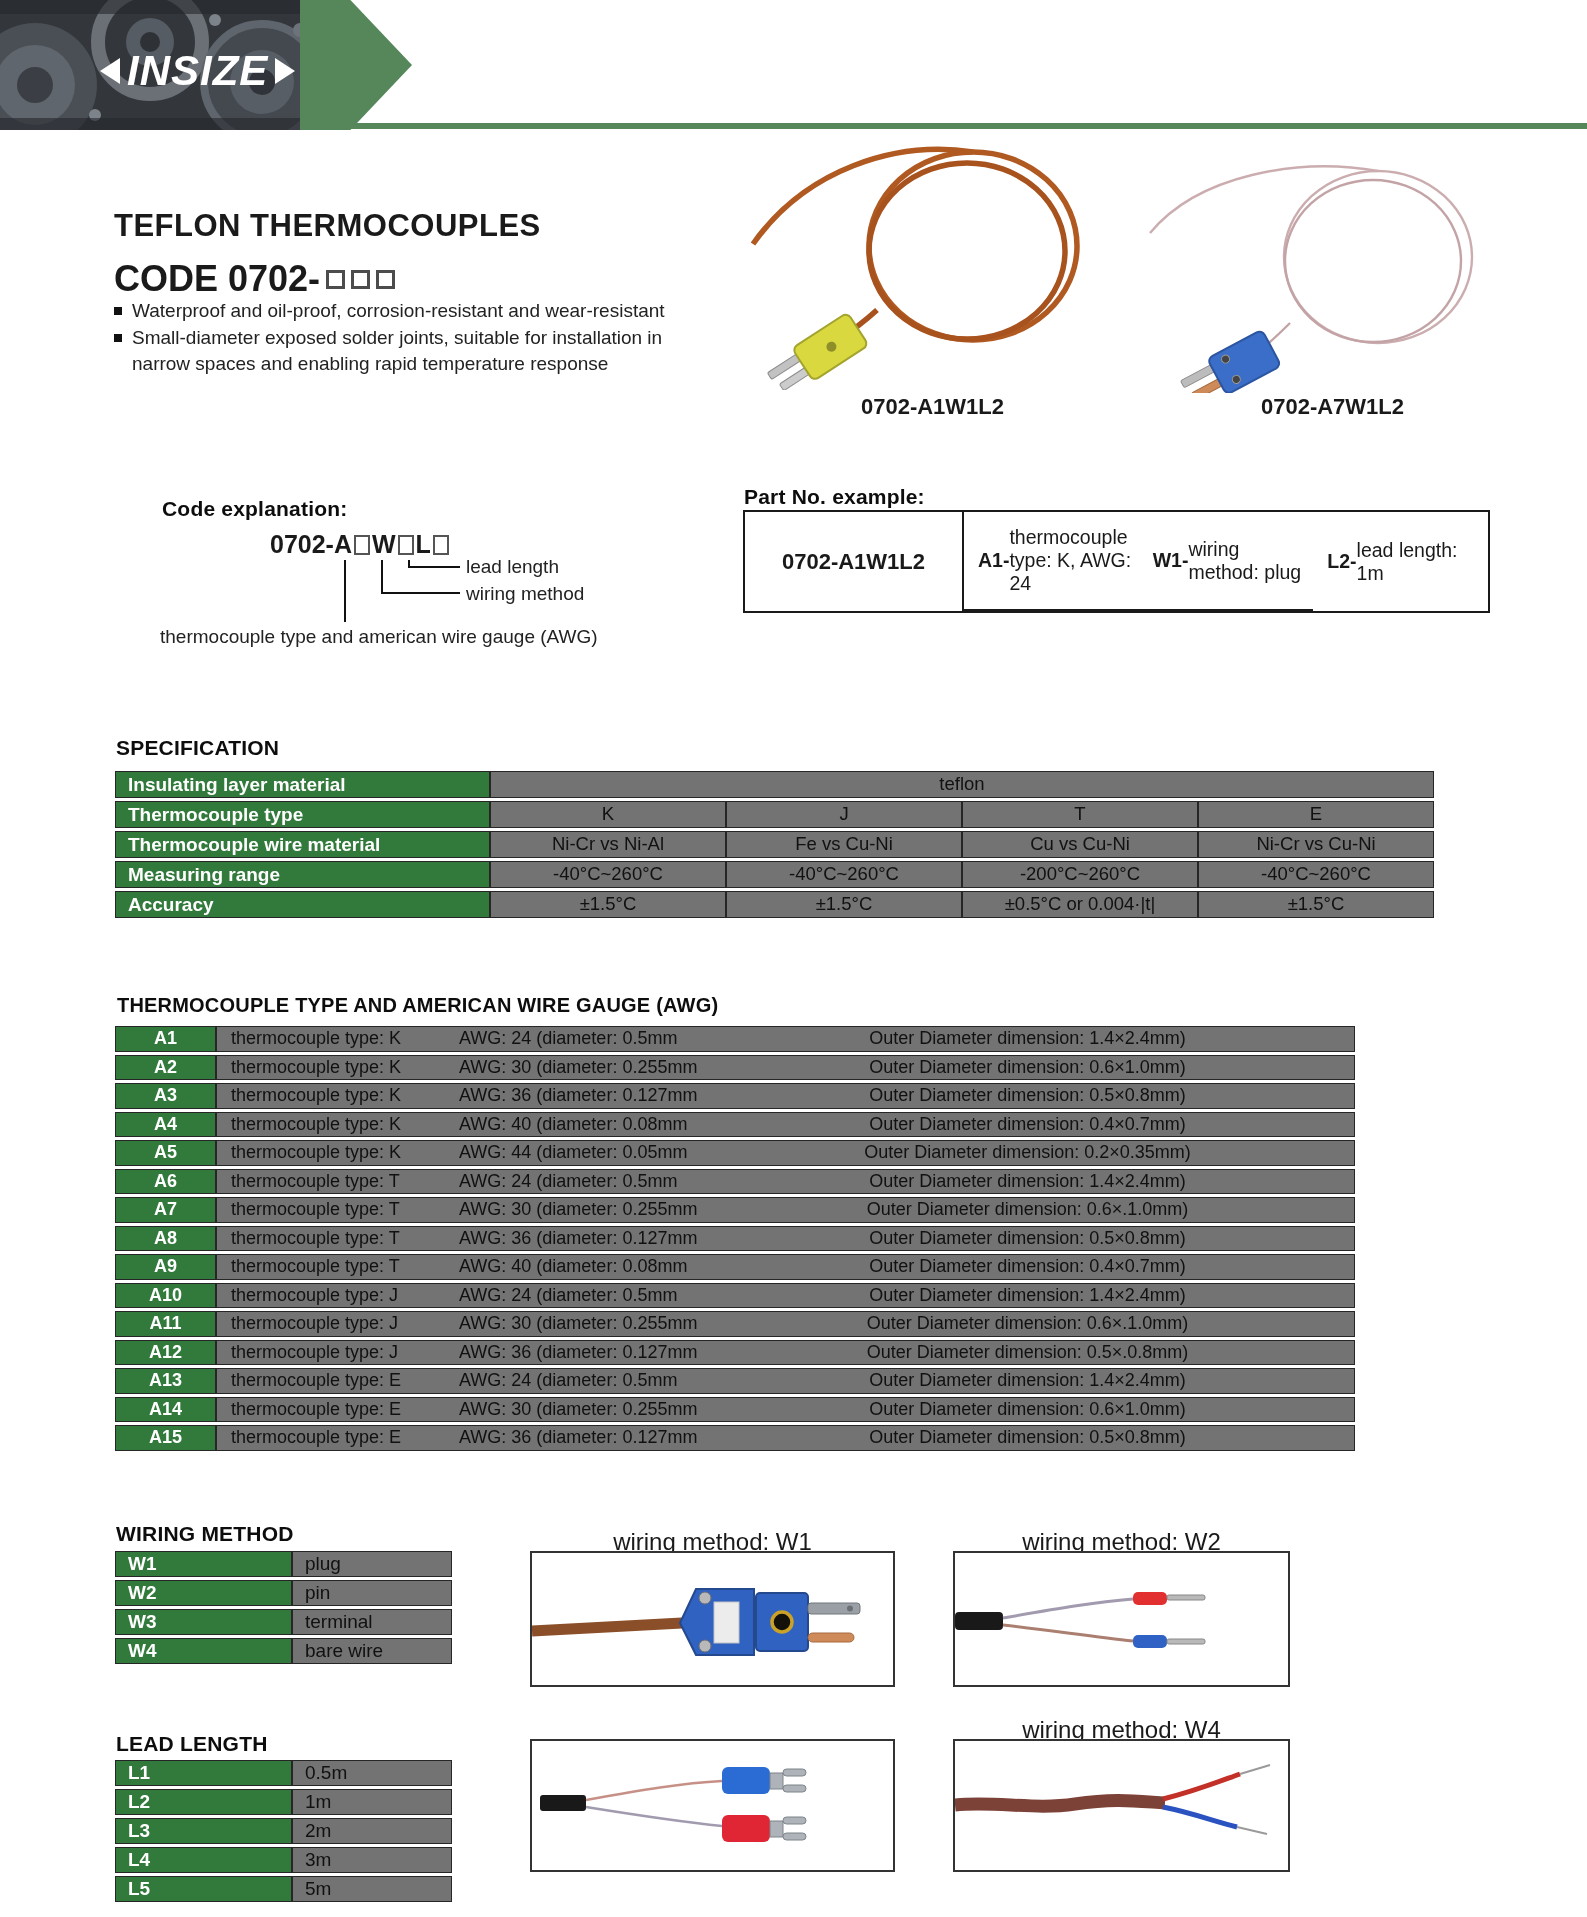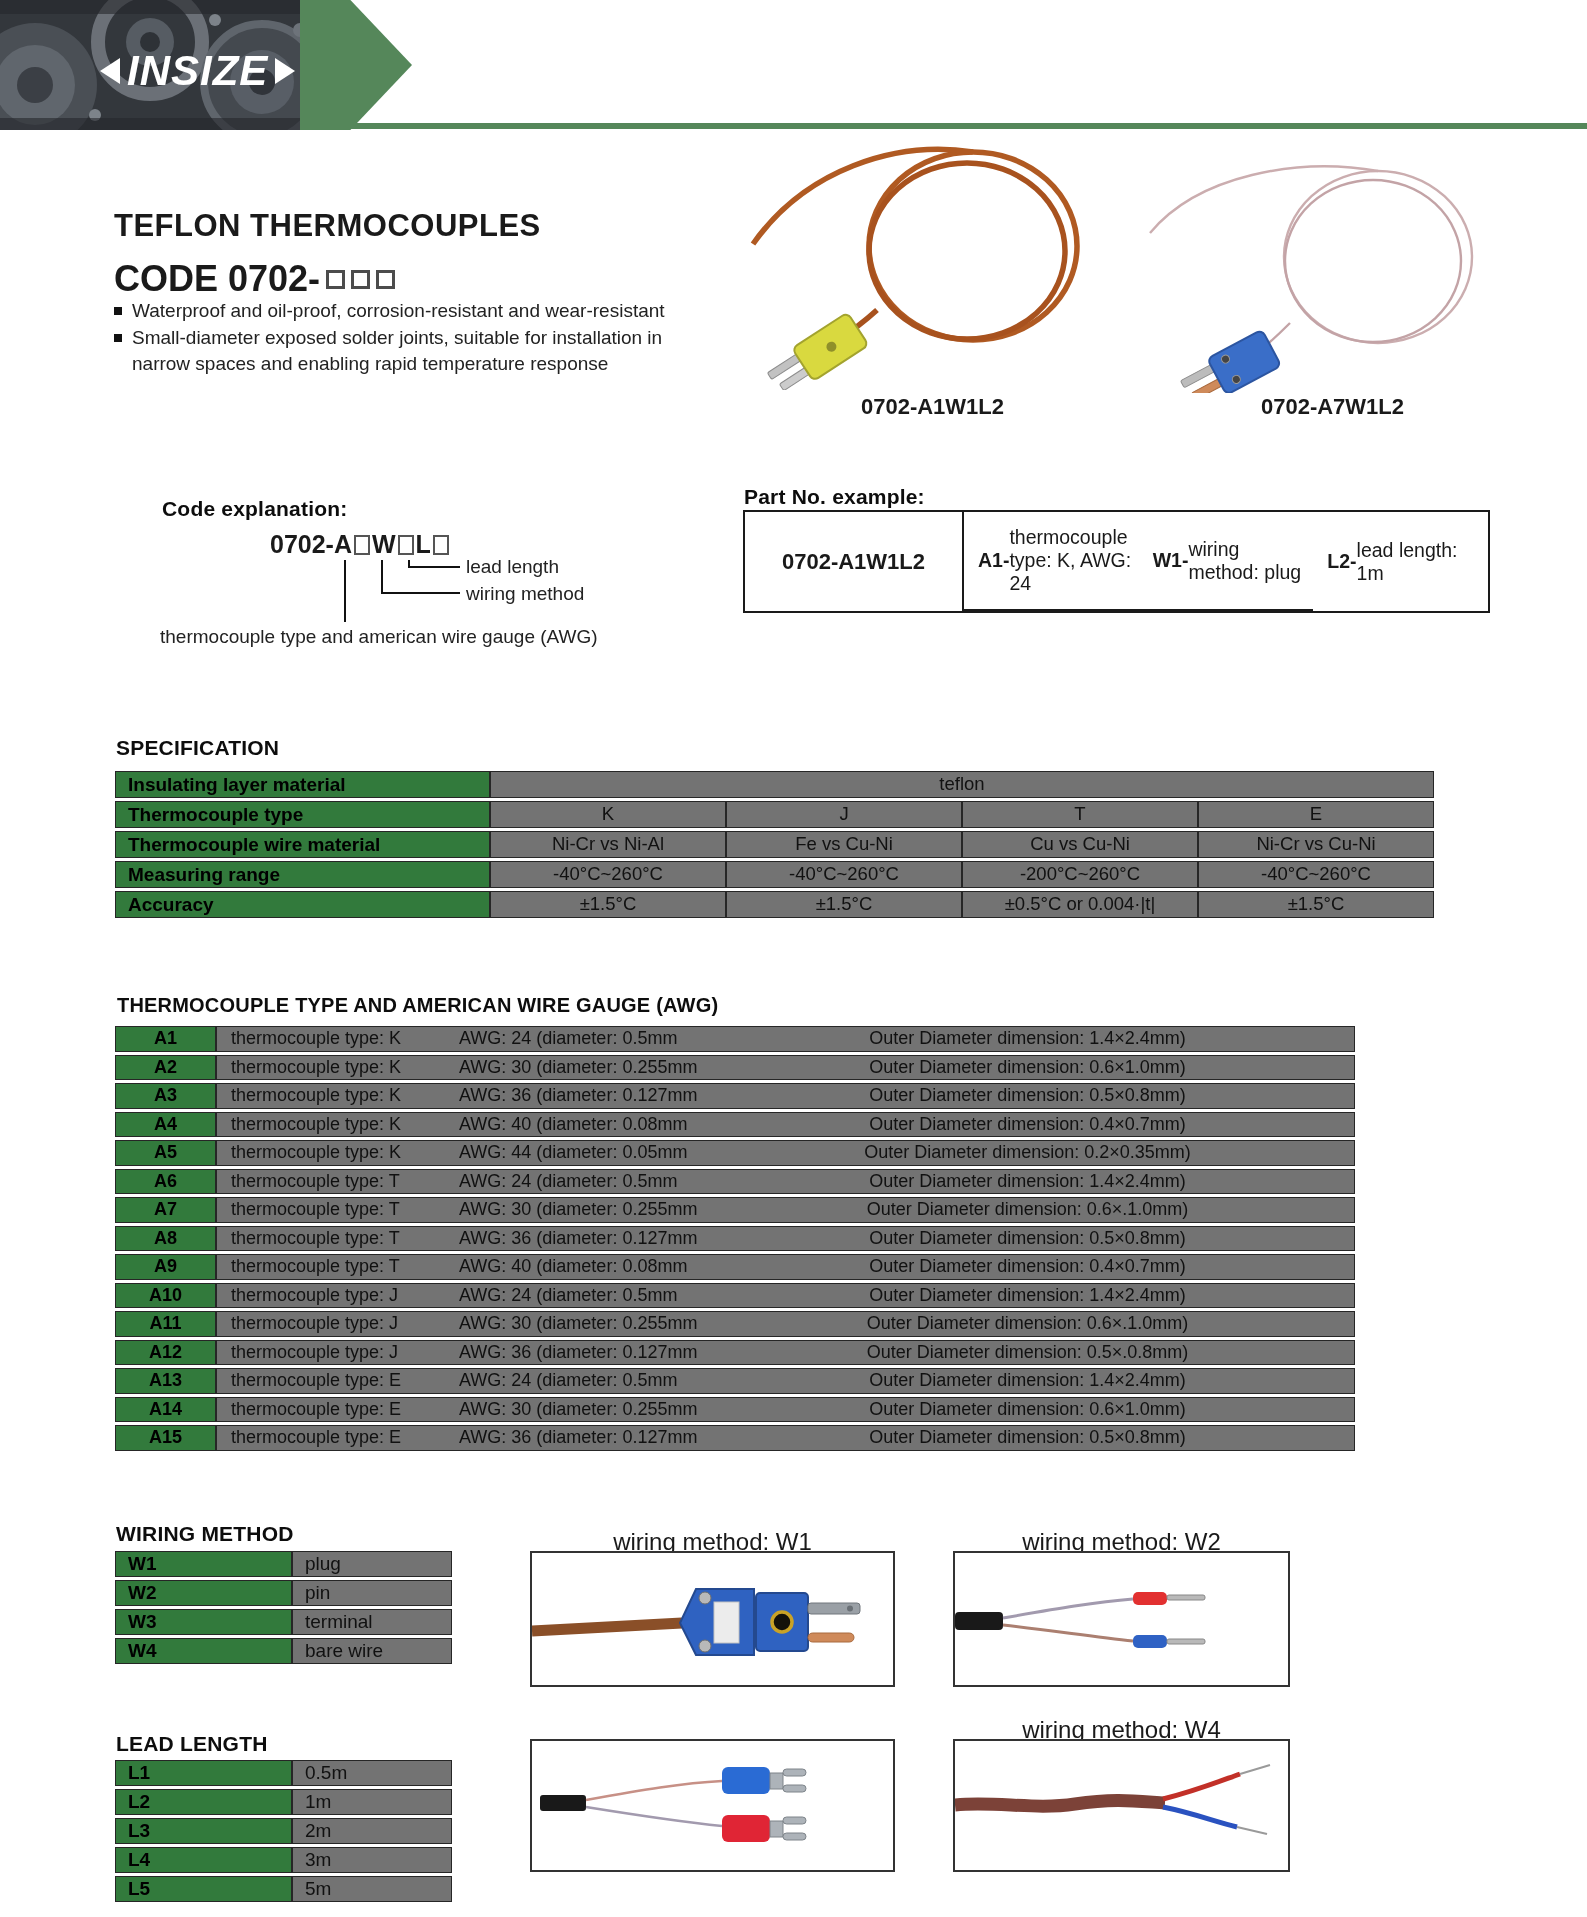--- a/index.html
+++ b/index.html
@@ -32,21 +32,21 @@
   .diag-label{position:absolute;font-size:19px;color:#222}
   
   .part-table{position:absolute;left:743px;top:510px;width:747px;height:103px;border:2.5px solid #1a1a1a;display:flex}
   .part-left{width:219px;border-right:2.5px solid #1a1a1a;display:flex;align-items:center;justify-content:center;
              font-size:22px;font-weight:bold}
   .part-right{flex:1;display:flex;flex-direction:row}
   .part-row{flex:1;display:flex;align-items:center;padding-left:14px;font-size:19.5px;border-bottom:2px solid #1a1a1a}
   .part-row:last-child{border-bottom:none}
   
   .trow{display:flex;margin-bottom:3px}
-  .gc{background:#327a3c;border:1.5px solid #262626;color:#000000;font-weight:bold}
+  .gc{background:#327a3c;border:1.5px solid #262626;color:#ffffff;font-weight:bold}
   .dc{background:#737373;border:1.5px solid #262626;color:#111}
   
   .spec{position:absolute;left:115px;top:771px;width:1319px}
   .spec .trow{height:27px}
   .spec .gc{width:375px;font-size:19px;line-height:24px;padding:1px 0 0 12px}
   .spec .dc{flex:1;font-size:18.5px;line-height:24px;text-align:center}
   
   .awg{position:absolute;left:115px;top:1026px;width:1240px}
   .awg .trow{height:25.5px}
   .awg .gc{width:101px;font-size:18px;line-height:22px;text-align:center}

